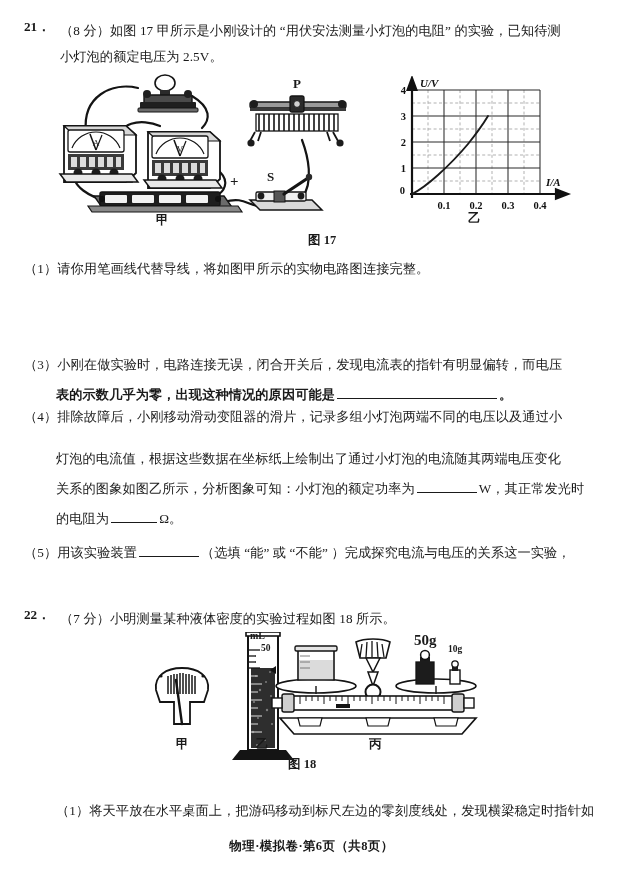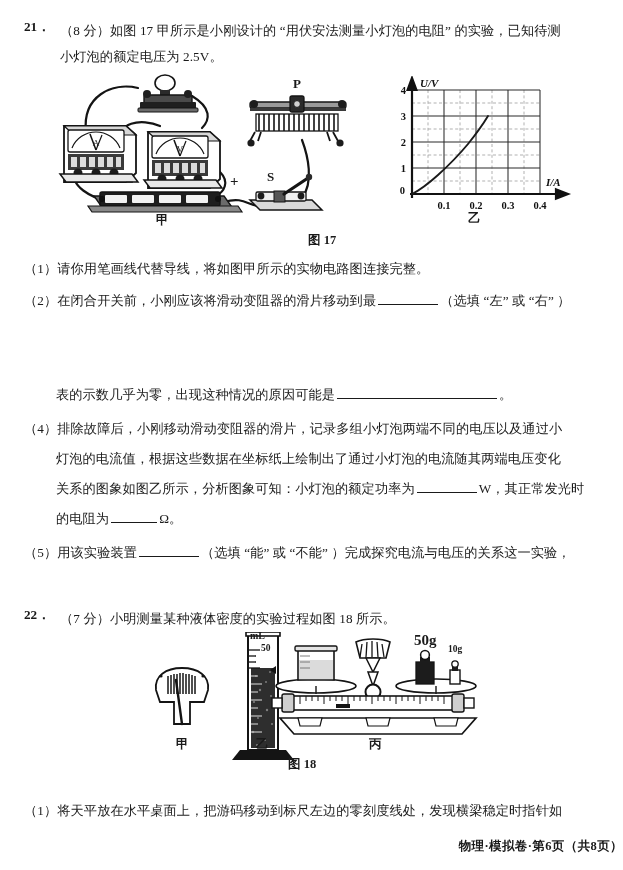--- a/index.html
+++ b/index.html
@@ -86,21 +86,21 @@
     width: 400px;
     height: 140px;
   }
 
   
   #footer {
     position: absolute;
     left: 0;
     top: 838px;
     width: 623px;
-    text-align: right;
+    text-align: center;
     font-size: 12.5px;
     font-weight: 600;
     letter-spacing: 0.4px;
   }
 
   .lbl { font-size: 12.5px; font-weight: 700; }
 </style>
 </head>
 <body>
 
@@ -310,29 +310,29 @@
 
       
       <div class="fig-caption" style="left:78px; top:134px;">乙</div>
     </div>
   </div>
 
   <div class="q-line qbody" style="top:256px;">
     <span>（1）</span><span>请你用笔画线代替导线，将如图甲所示的实物电路图连接完整。</span>
   </div>
 
-  <div class="q-line qbody" style="top:288px;">
-    <span>（2）</span><span>在闭合开关前，小刚应该将滑动变阻器的滑片移动到最</span><span class="blank b-md"></span><span>（选填 “左” 或 “右” ）</span>
-  </div>
-
-  <div class="q-line qbody" style="top:382px; left:56px;">
+
+  <div class="q-line qbody" style="top:352px;">
+    <span>（3）</span><span>小刚在做实验时，电路连接无误，闭合开关后，发现电流表的指针有明显偏转，而电压</span>
+  </div>
+  <div class="q-line qbody" style="top:382px; left:56px;font-weight:bold;">
     <span>表的示数几乎为零，出现这种情况的原因可能是</span><span class="blank b-xxl"></span><span>。</span>
   </div>
 
-  <div class="q-line qbody" style="top:416px;">
+  <div class="q-line qbody" style="top:404px;">
     <span>（4）</span><span>排除故障后，小刚移动滑动变阻器的滑片，记录多组小灯泡两端不同的电压以及通过小</span>
   </div>
   <div class="q-line qbody" style="top:476px; left:56px;">
     <span>关系的图象如图乙所示，分析图象可知：小灯泡的额定功率为</span><span class="blank b-md"></span><span>W，其正常发光时</span>
   </div>
   <div class="q-line qbody" style="top:446px; left:56px;">
     <span>灯泡的电流值，根据这些数据在坐标纸上绘制出了通过小灯泡的电流随其两端电压变化</span>
   </div>
   <div class="q-line qbody" style="top:506px; left:56px;">
     <span>的电阻为</span><span class="blank b-sm"></span><span>Ω。</span>
@@ -504,19 +504,19 @@
 
     
     <div class="fig-caption" style="left:56px; top:104px;">甲</div>
     <div class="fig-caption" style="left:136px; top:104px;">乙</div>
     <div class="fig-caption" style="left:249px; top:104px;">丙</div>
 
     
     <div class="fig-caption" style="left:168px; top:124px;">图 18</div>
   </div>
 
-  <div class="q-line qbody" style="top:798px;">
+  <div class="q-line qbody" style="top:798px;margin-left:32px;">
     <span>（1）</span><span>将天平放在水平桌面上，把游码移动到标尺左边的零刻度线处，发现横梁稳定时指针如</span>
   </div>
 
   <div id="footer">物理·模拟卷·第6页（共8页）</div>
 
 </div>
 
 </body></html>

